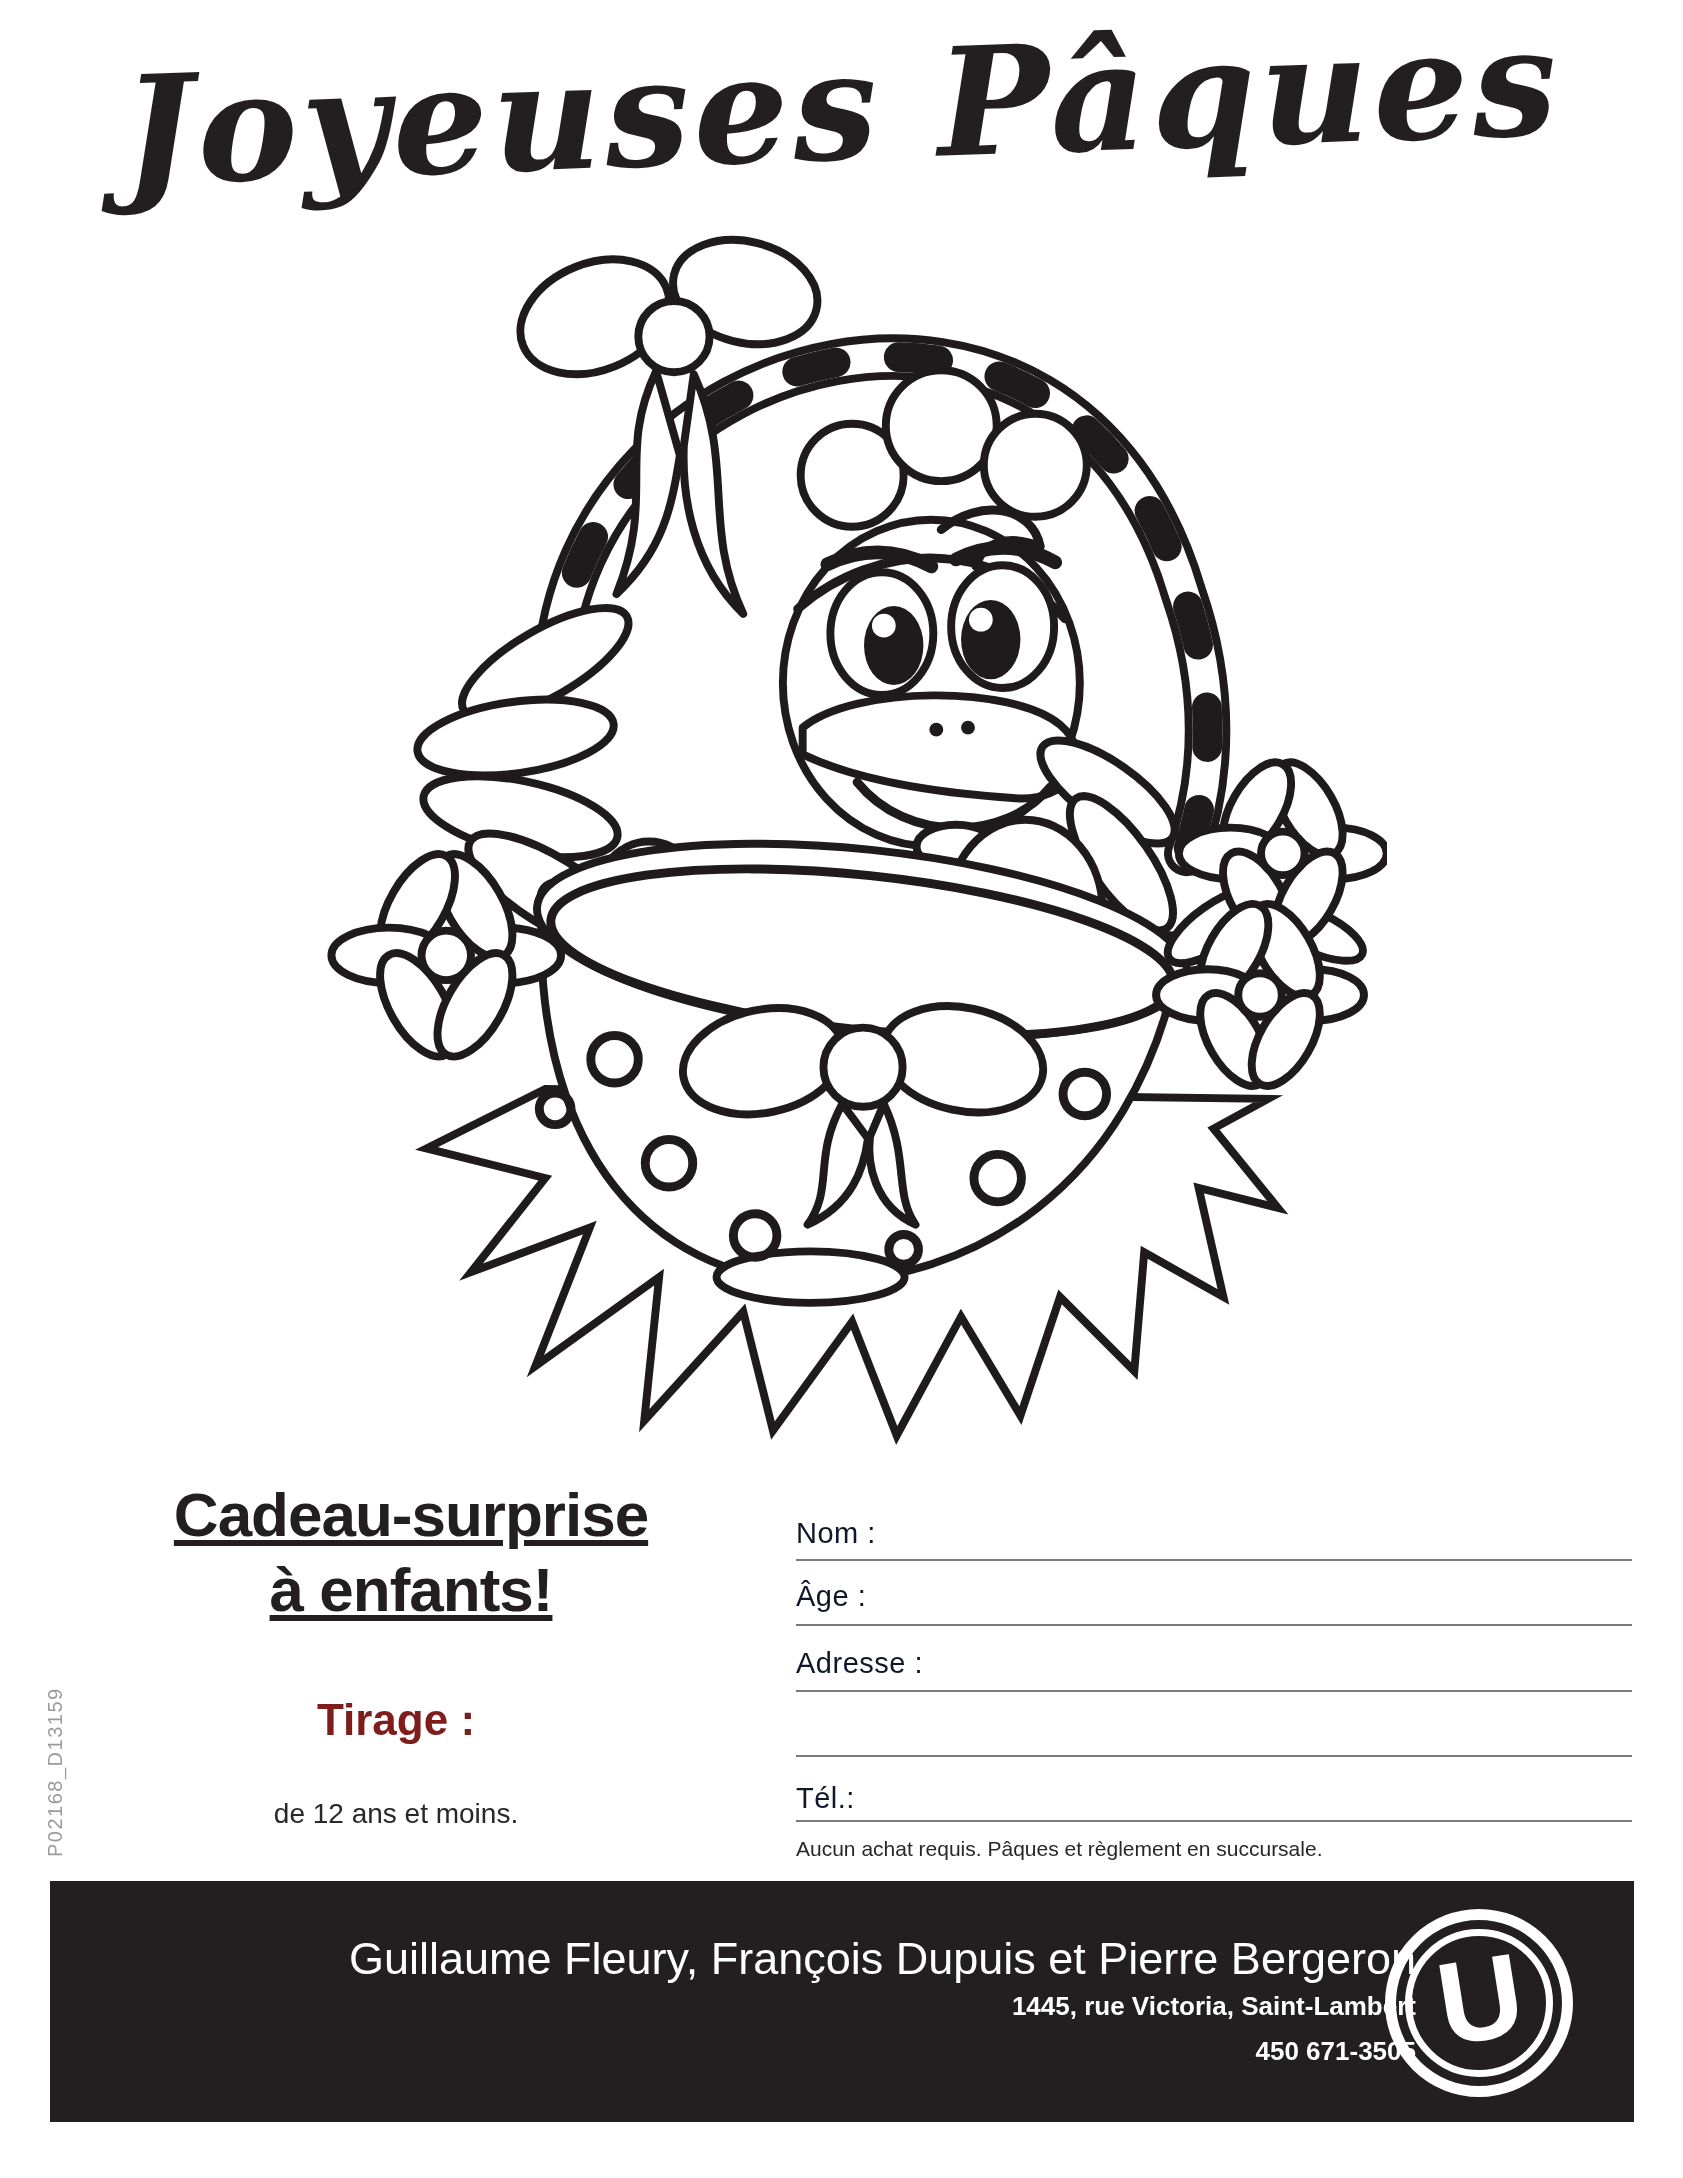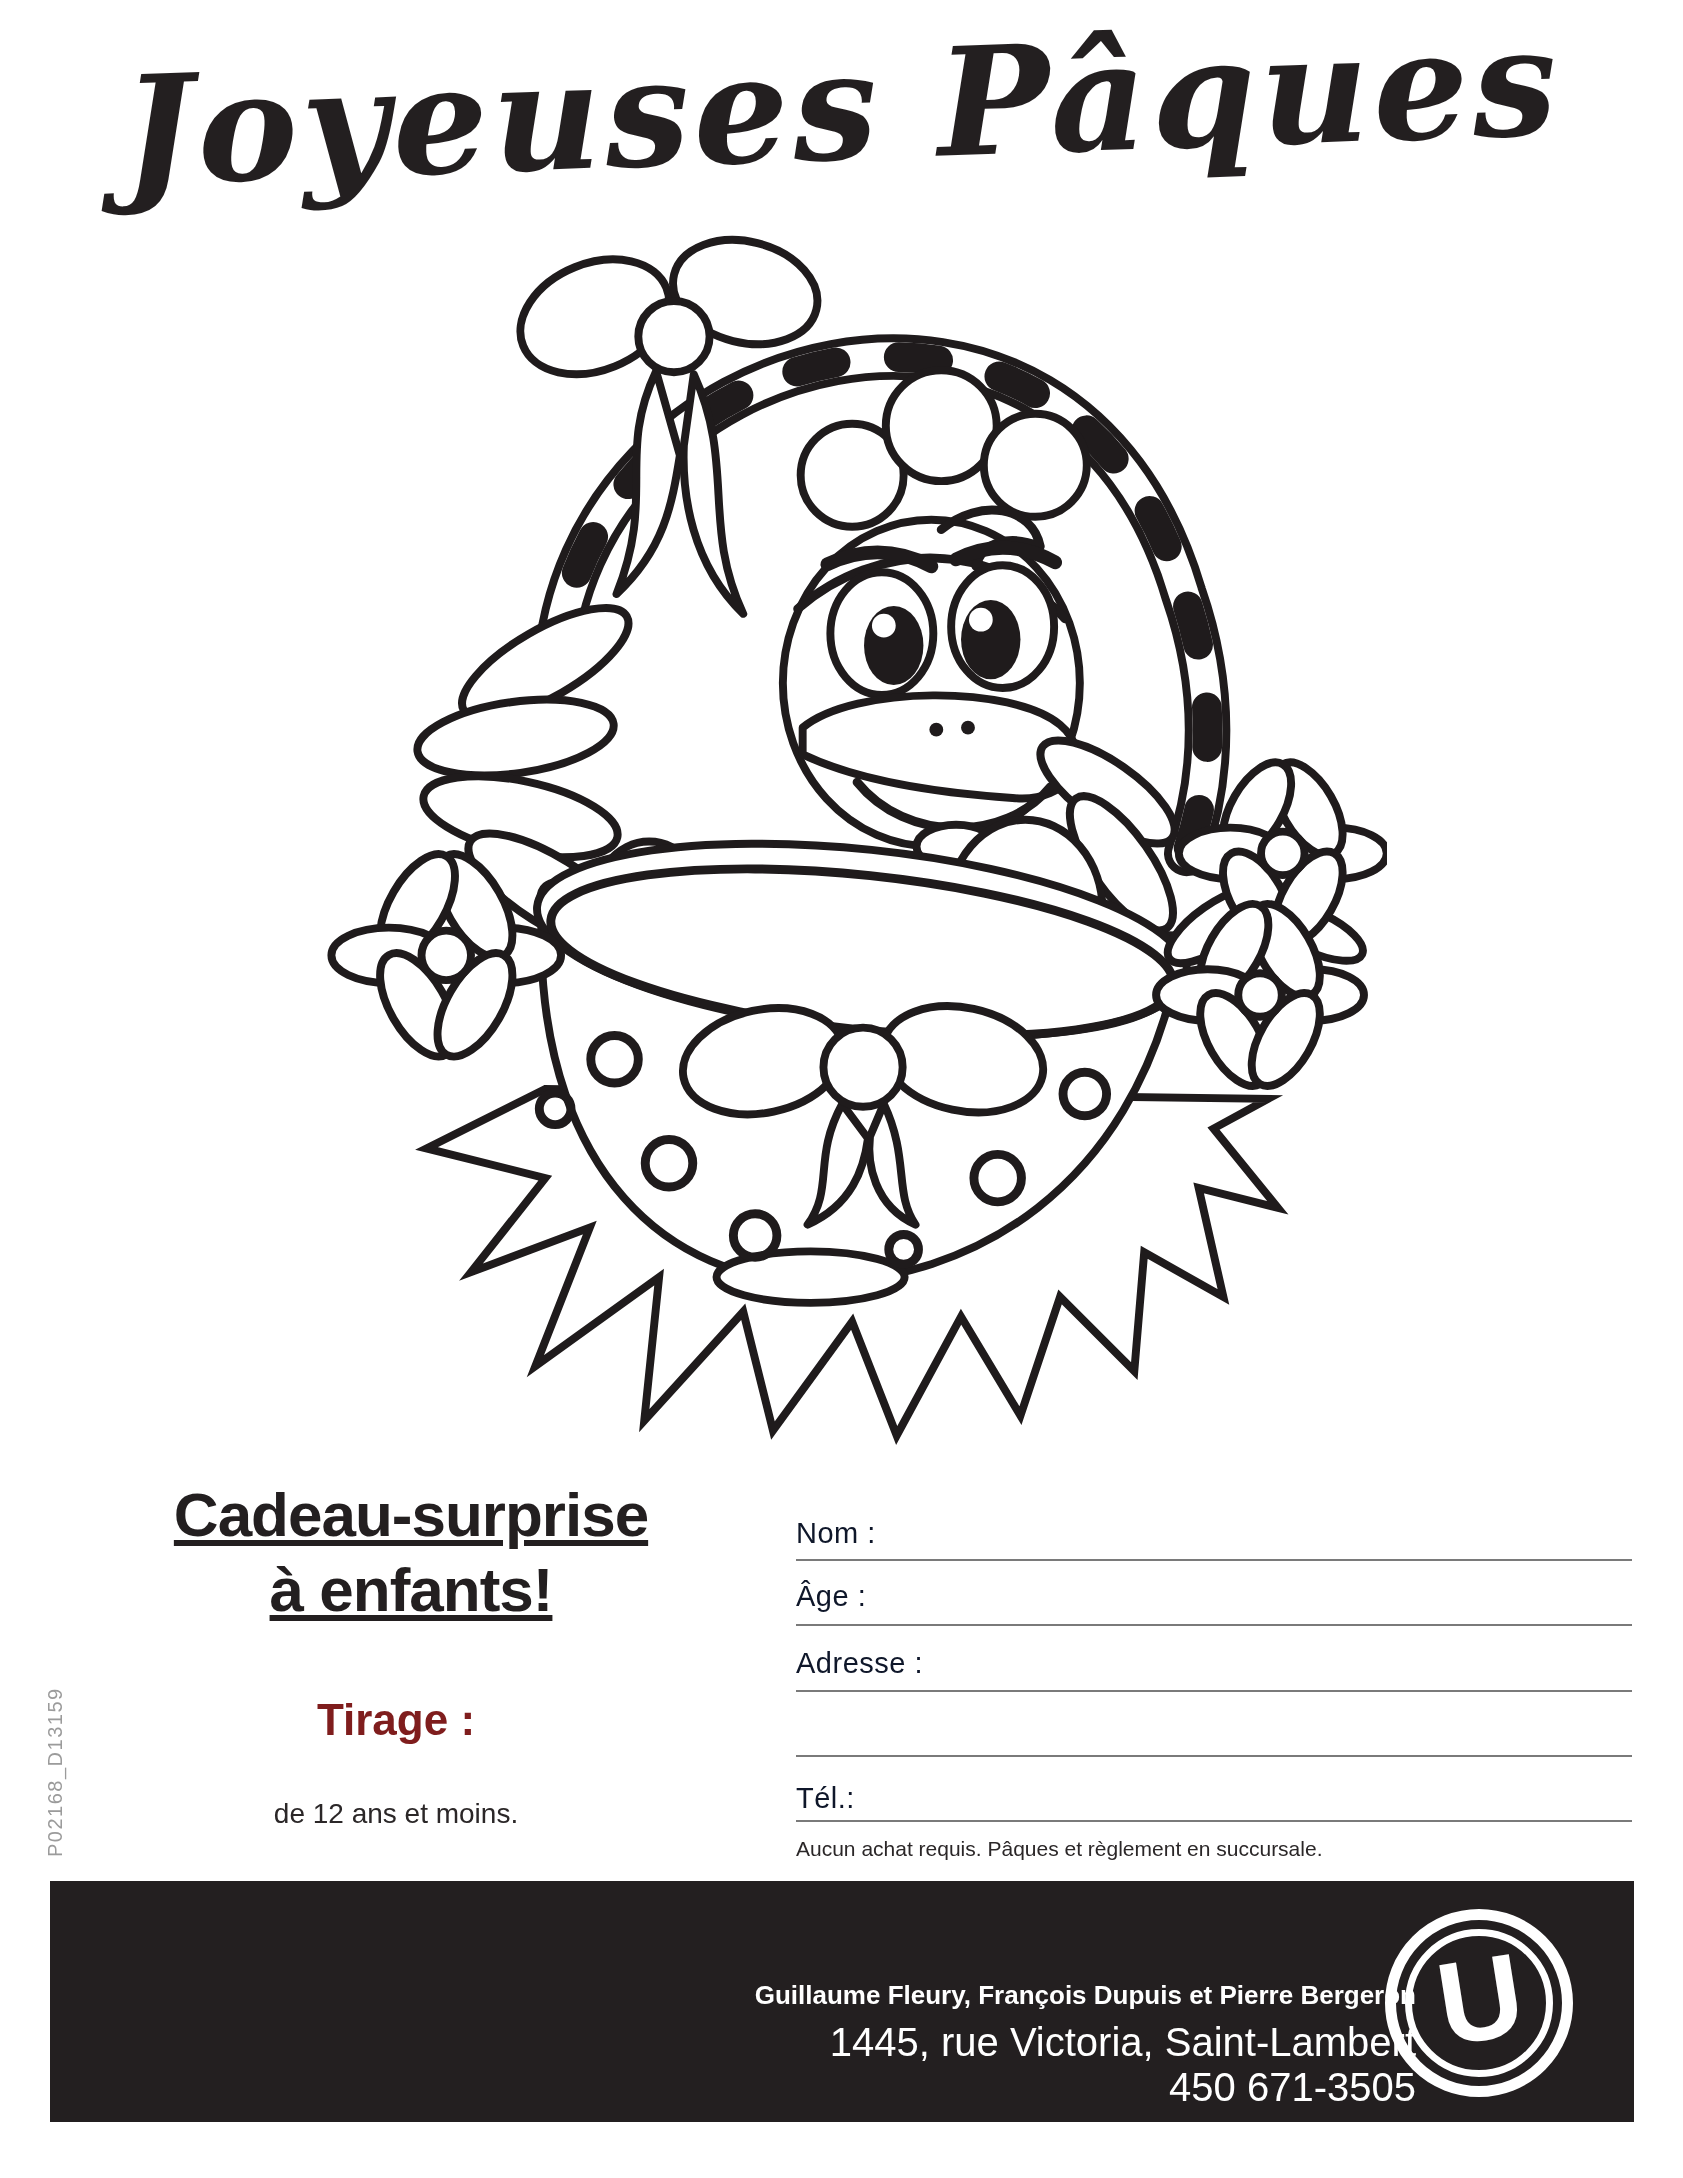--- a/index.html
+++ b/index.html
@@ -21,22 +21,22 @@
   
   .flabel{position:absolute;left:796px;font-size:29px;letter-spacing:0.5px;color:#0f172a;}
   .fline{position:absolute;left:796px;width:836px;height:0;border-top:2px solid #7a7a7a;}
   .disclaimer{position:absolute;left:796px;top:1837px;font-size:21px;color:#2b2728;}
   
   .side-code{position:absolute;left:44px;top:1857px;transform:rotate(-90deg);transform-origin:0 0;
              font-size:20px;letter-spacing:1.5px;color:#9b9b9b;white-space:nowrap;}
   
   .footer-bar{position:absolute;left:50px;top:1881px;width:1584px;height:241px;background:#231f20;}
   .footer-text{position:absolute;left:119px;top:53px;width:1247px;text-align:right;color:#ffffff;}
-  .footer-names{font-weight:700;font-size:26px;line-height:50px;margin-top:36px;}
-  .footer-address,.footer-phone{font-weight:400;font-size:40px;line-height:45px;}
+  .footer-names{font-weight:400;font-size:45px;line-height:50px;}
+  .footer-address,.footer-phone{font-weight:700;font-size:26px;line-height:45px;}
   .logo{position:absolute;left:1335px;top:28px;width:188px;height:188px;}
   .logo-outer{position:absolute;inset:0;border:11px solid #fff;border-radius:50%;}
   .logo-inner{position:absolute;inset:20px;border:7px solid #fff;border-radius:50%;}
   .logo-u{position:absolute;inset:0;display:flex;align-items:center;justify-content:center;
           font-weight:700;font-size:117px;color:#fff;transform:rotate(-9deg) translate(2px,-4px);}
   svg .ln{fill:#ffffff;stroke:#1f1b1c;stroke-width:8;stroke-linejoin:round;stroke-linecap:round;}
   svg .st{fill:none;stroke:#1f1b1c;stroke-width:9;stroke-linejoin:round;stroke-linecap:round;}
   svg .blk{fill:#1f1b1c;stroke:none;}
 </style>
 </head>

